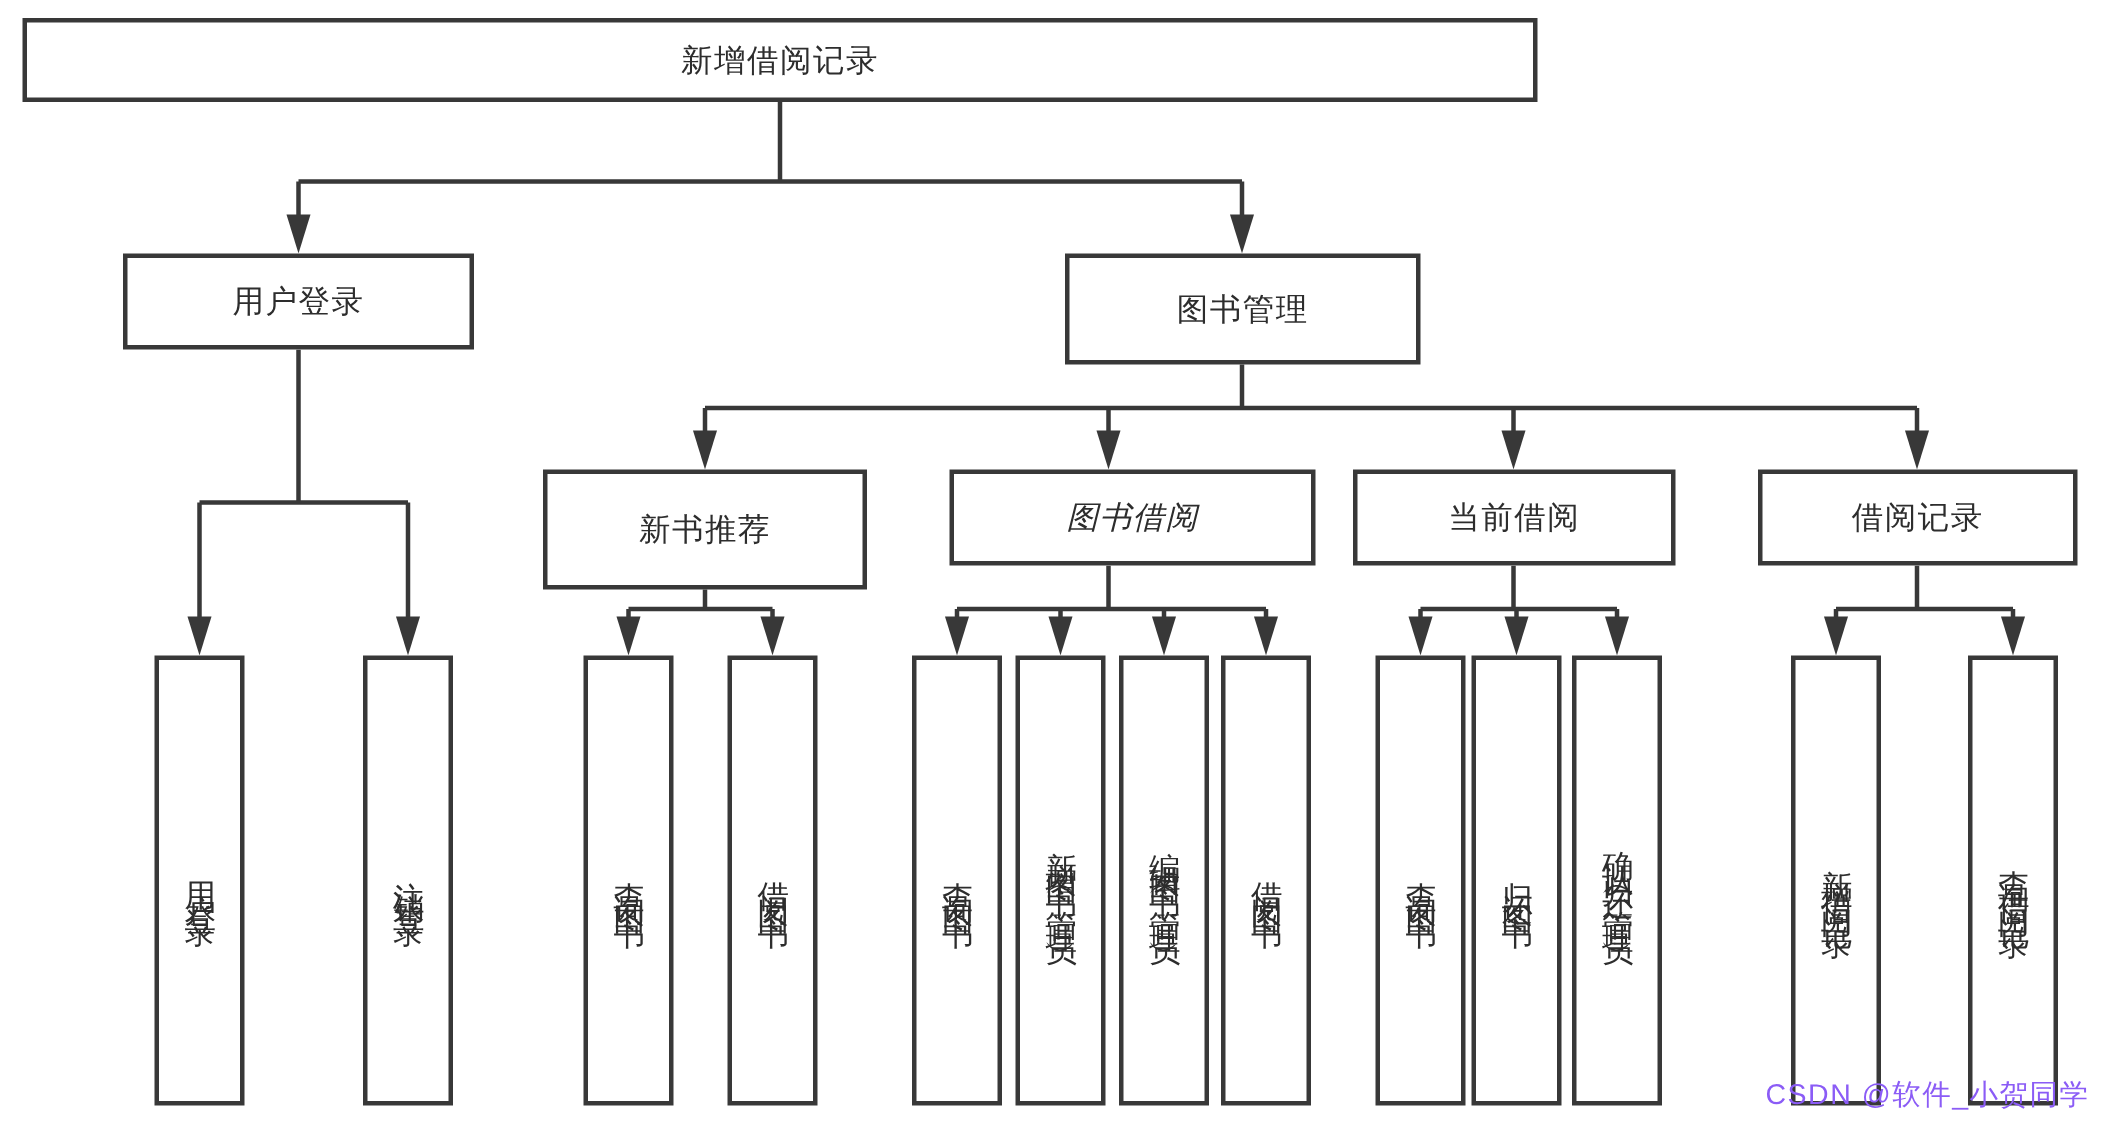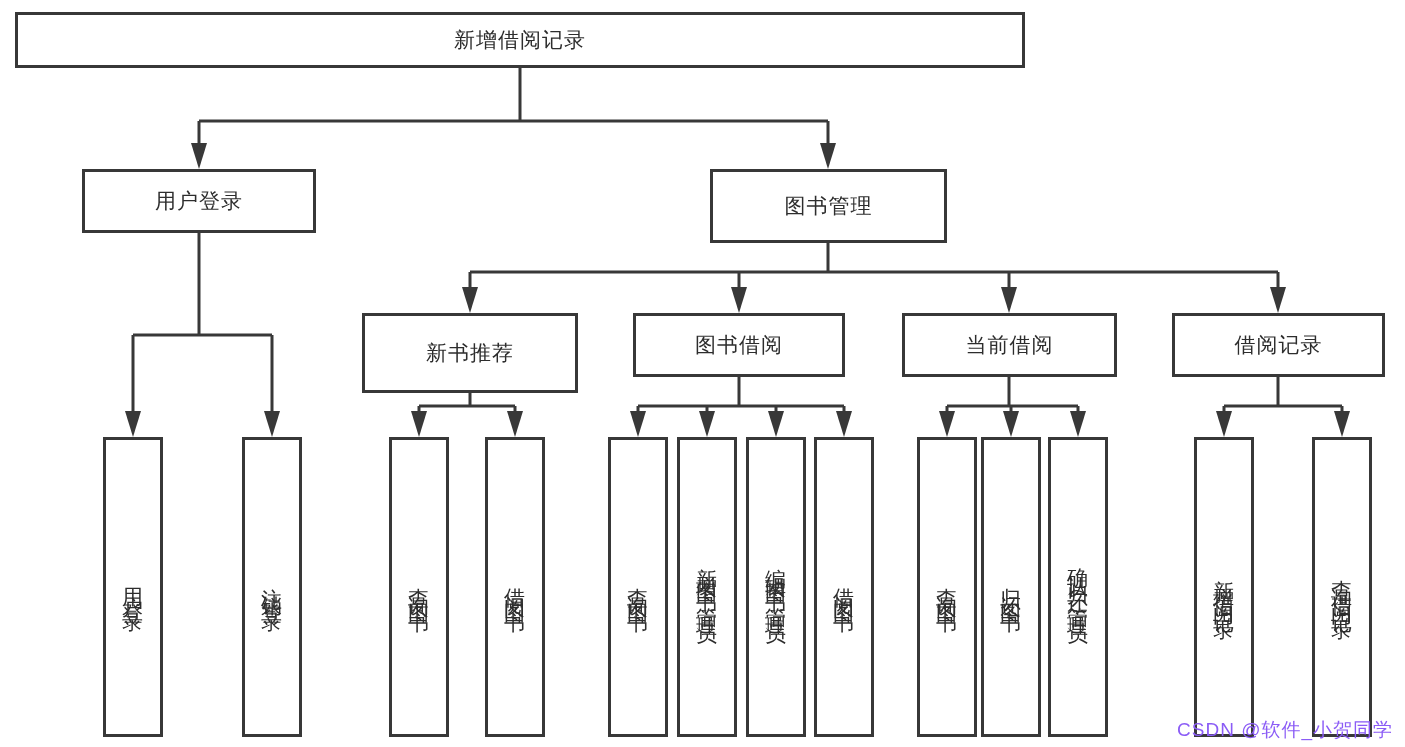--- a/index.html
+++ b/index.html
@@ -105,21 +105,21 @@
   <div class="node node-h" style="left:82px; top:169px; width:234px; height:64px;">
     <span>用户登录</span>
   </div>
   <div class="node node-h" style="left:710px; top:169px; width:237px; height:74px;">
     <span>图书管理</span>
   </div>
 
   <div class="node node-h" style="left:362px; top:313px; width:216px; height:80px;">
     <span>新书推荐</span>
   </div>
-  <div class="node node-h" style="left:633px; top:313px; width:212px; height:64px;">
+  <div class="node node-h" style="left:633px; top:313px; width:244px; height:64px;font-style:italic;">
     <span>图书借阅</span>
   </div>
   <div class="node node-h" style="left:902px; top:313px; width:215px; height:64px;justify-content:center;">
     <span>当前借阅</span>
   </div>
   <div class="node node-h" style="left:1172px; top:313px; width:213px; height:64px;">
     <span>借阅记录</span>
   </div>
 
   <div class="node node-v" style="left:103px;">

